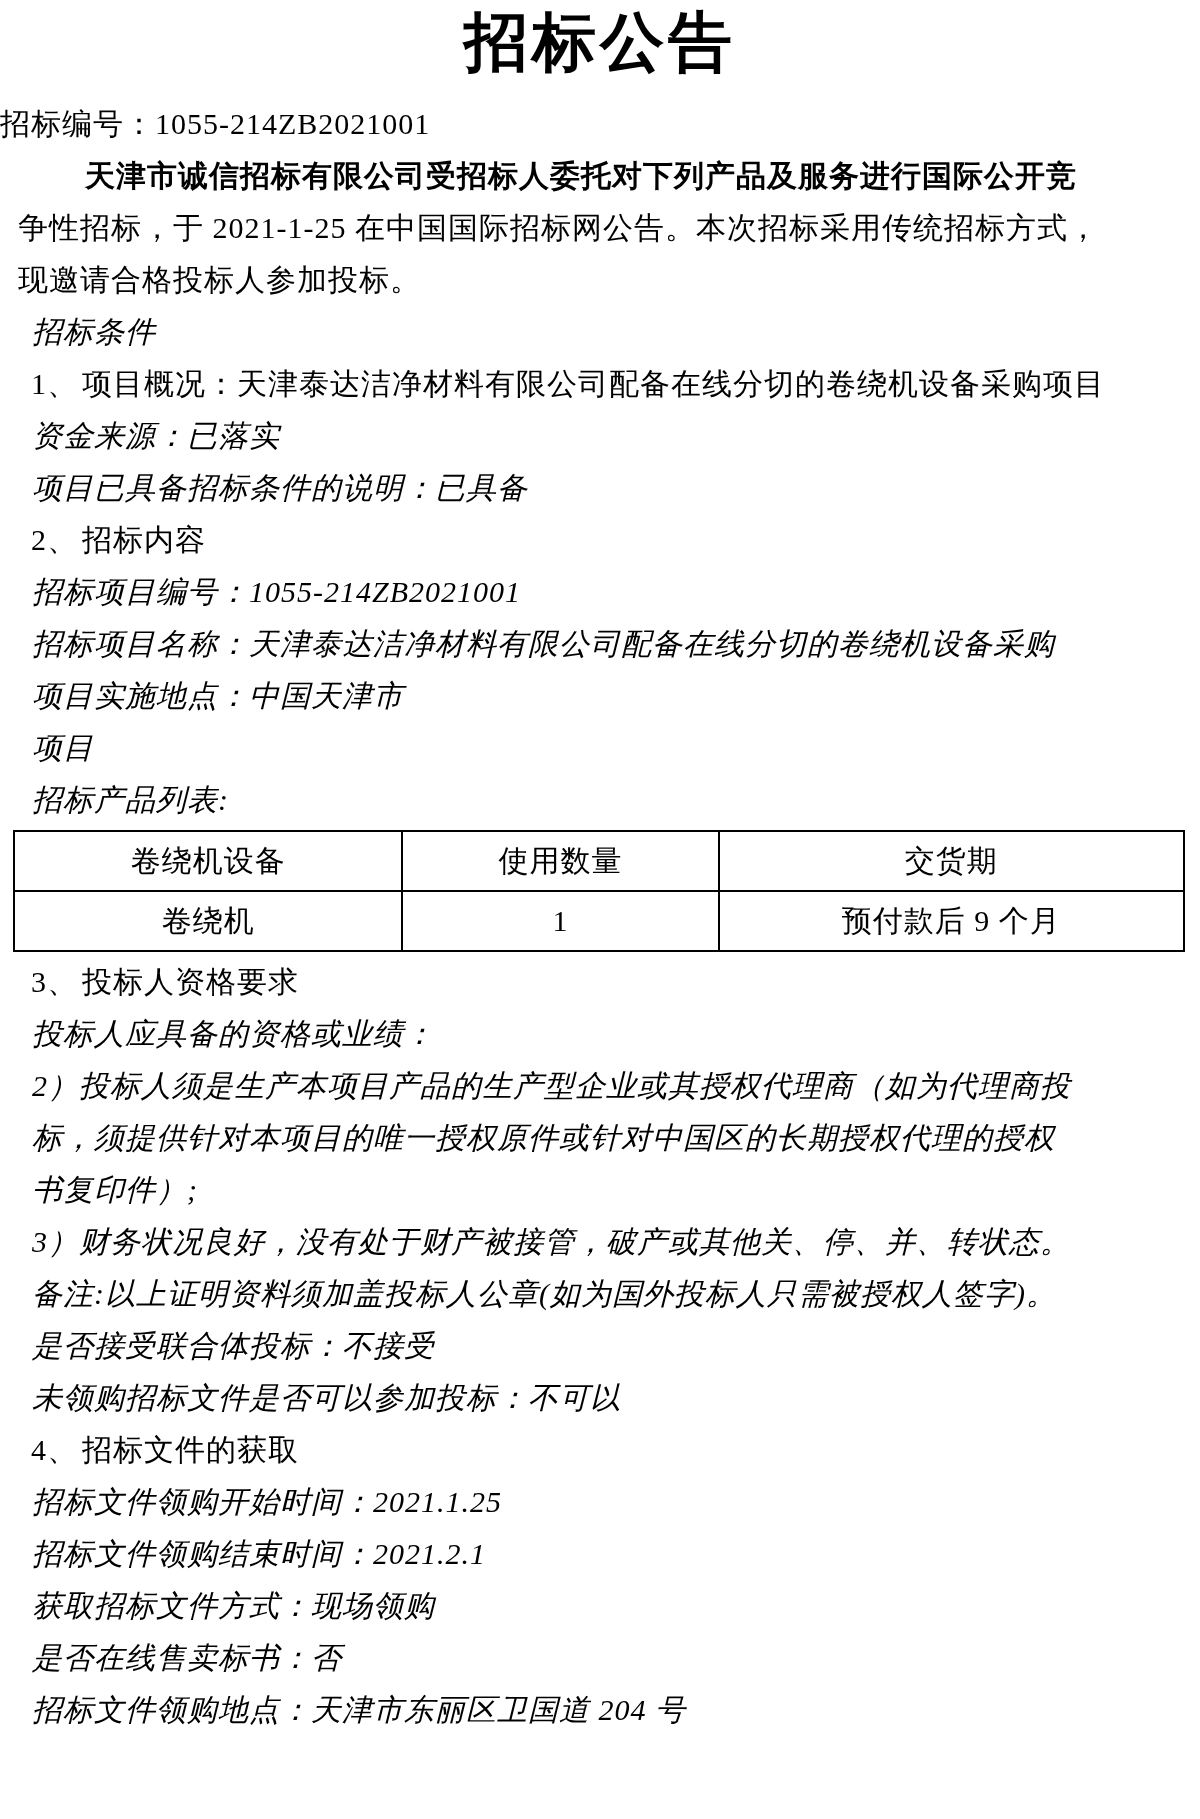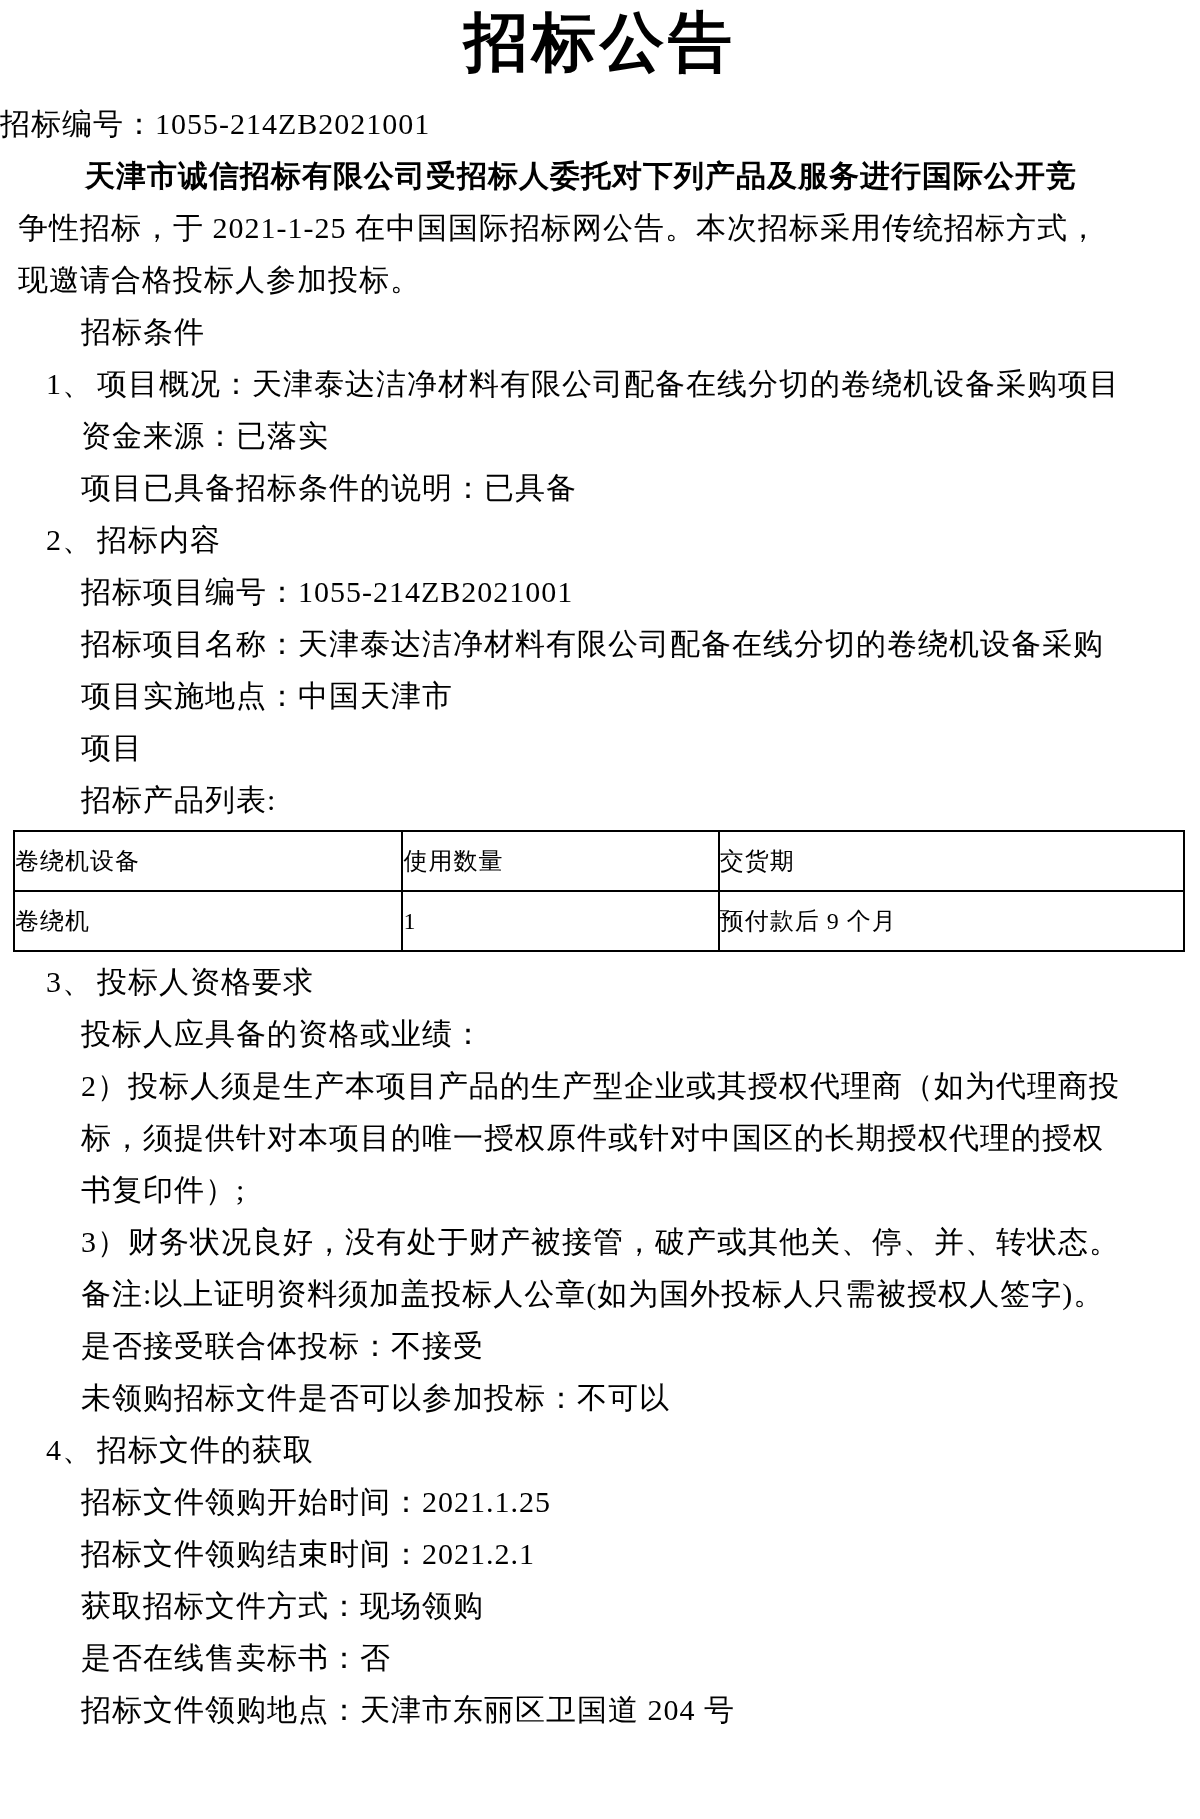--- a/index.html
+++ b/index.html
@@ -21,34 +21,35 @@
   }
   .line {
     font-size: 30px;
     line-height: 52px;
     letter-spacing: 1px;
     white-space: nowrap;
   }
   .line.right { text-align: left; padding-right: 67px; margin-top: 26px; }
   .line.para-first { padding-left: 85px; font-weight: bold; }
   .line.para { padding-left: 18px; }
-  .line.indent { padding-left: 81px; }
-  .line.numbered { padding-left: 46px; }
+  .line.indent { padding-left: 32px; font-style: italic; }
+  .line.numbered { padding-left: 31px; }
   .num-label { margin-right: 4px; }
   table.product-table {
     border-collapse: collapse;
     margin: 4px 0 4px 13px;
     width: 1172px;
     table-layout: fixed;
   }
   .product-table td {
     border: 2px solid #000000;
     height: 58px;
+    text-align: center;
     vertical-align: middle;
-    font-size: 24px;
+    font-size: 30px;
     letter-spacing: 1px;
     padding: 0;
   }
   .col-equipment { width: 33.2%; }
   .col-quantity { width: 27.0%; }
   .col-delivery { width: 39.8%; }
 </style>
 </head>
 <body>
 

